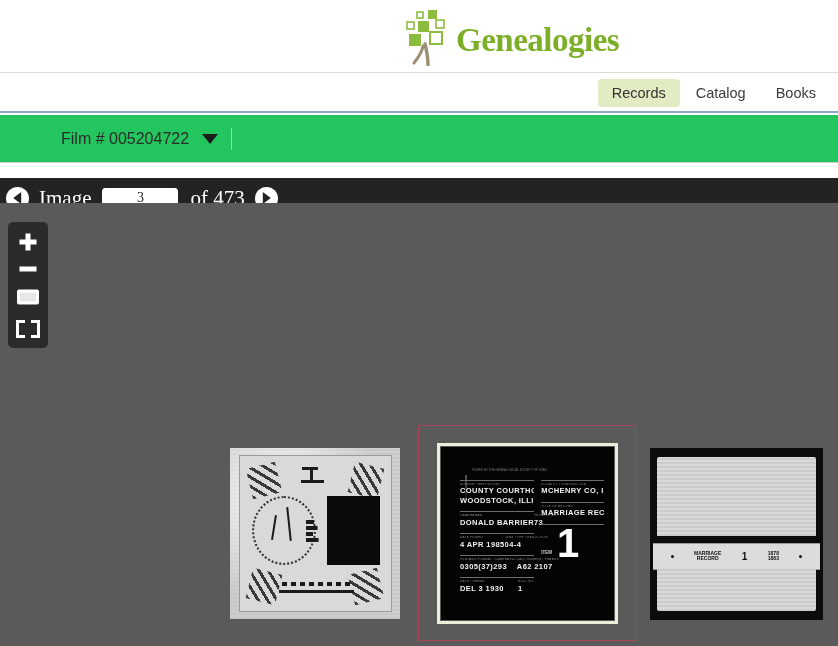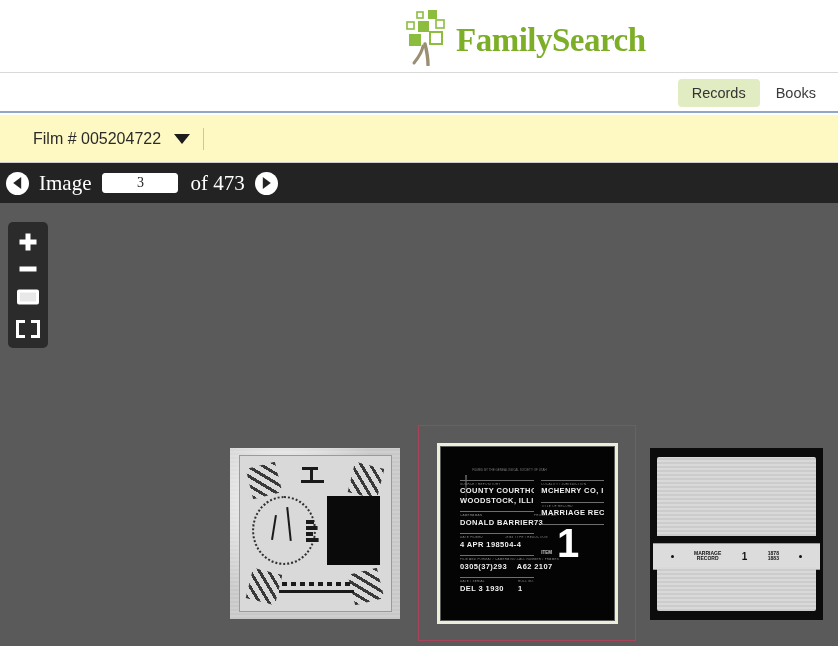--- a/index.html
+++ b/index.html
@@ -80,25 +80,26 @@
   .nav-item.active {
     background: #e2ecc2;
     color: #333333;
   }
 
   
   .film-bar {
     position: absolute;
     left: 0; top: 115px;
     width: 838px; height: 48px;
-    background: #fef9c3;
+    background: #22c55e;
     border-bottom: 1px solid #cfcfcf;
     box-sizing: border-box;
     display: flex;
     align-items: center;
+    padding-left: 28px;
   }
   .film-label {
     margin-left: 33px;
     font-size: 16px;
     color: #2b2b2b;
     white-space: nowrap;
   }
   .film-caret {
     margin-left: 13px;
     width: 0; height: 0;
@@ -109,21 +110,21 @@
   }
   .film-divider {
     margin-left: 13px;
     width: 1px; height: 22px;
     background: #c3c3c3;
   }
 
   
   .imgnav {
     position: absolute;
-    left: 0; top: 163px;
+    left: 0; top: 178px;
     width: 838px; height: 40px;
     background: #232323;
     display: flex;
     align-items: center;
   }
   .circ-btn {
     width: 23px; height: 23px;
     border-radius: 50%;
     background: #ffffff;
     position: relative;
@@ -486,27 +487,28 @@
           <rect x="25" y="2" width="9" height="9" fill="#8cbd3f"></rect>
           <rect x="4" y="14" width="7" height="7" fill="none" stroke="#8cbd3f" stroke-width="1.6"></rect>
           <rect x="15" y="13" width="11" height="11" fill="#8cbd3f"></rect>
           <rect x="33" y="12" width="8" height="8" fill="none" stroke="#8cbd3f" stroke-width="1.6"></rect>
           <rect x="6" y="26" width="12" height="12" fill="#8cbd3f"></rect>
           <rect x="27" y="24" width="12" height="12" fill="none" stroke="#8cbd3f" stroke-width="2"></rect>
           <path d="M20 38 C19 45, 15 50, 11 55" stroke="#9b8f72" stroke-width="3" fill="none" stroke-linecap="round"></path>
           <path d="M22 36 C24 44, 25 50, 25 57" stroke="#9b8f72" stroke-width="3.4" fill="none" stroke-linecap="round"></path>
         </svg>
       </div>
-      <div class="logo-text">FamilySearch</div>
+      <div class="logo-text">Genealogies</div>
     </div>
   </div>
 
   <div class="nav">
     <div class="nav-inner">
       <div class="nav-item active">Records</div>
+      <div class="nav-item">Catalog</div>
       <div class="nav-item">Books</div>
     </div>
   </div>
 
   <div class="film-bar">
     <div class="film-label">Film # 005204722</div>
     <div class="film-caret"></div>
     <div class="film-divider"></div>
   </div>
 

